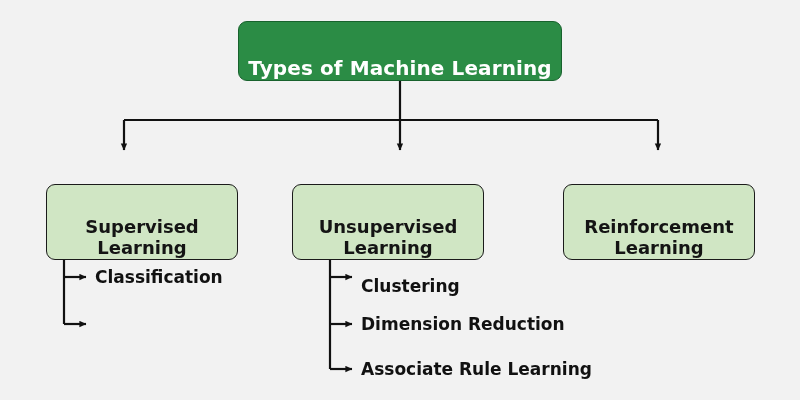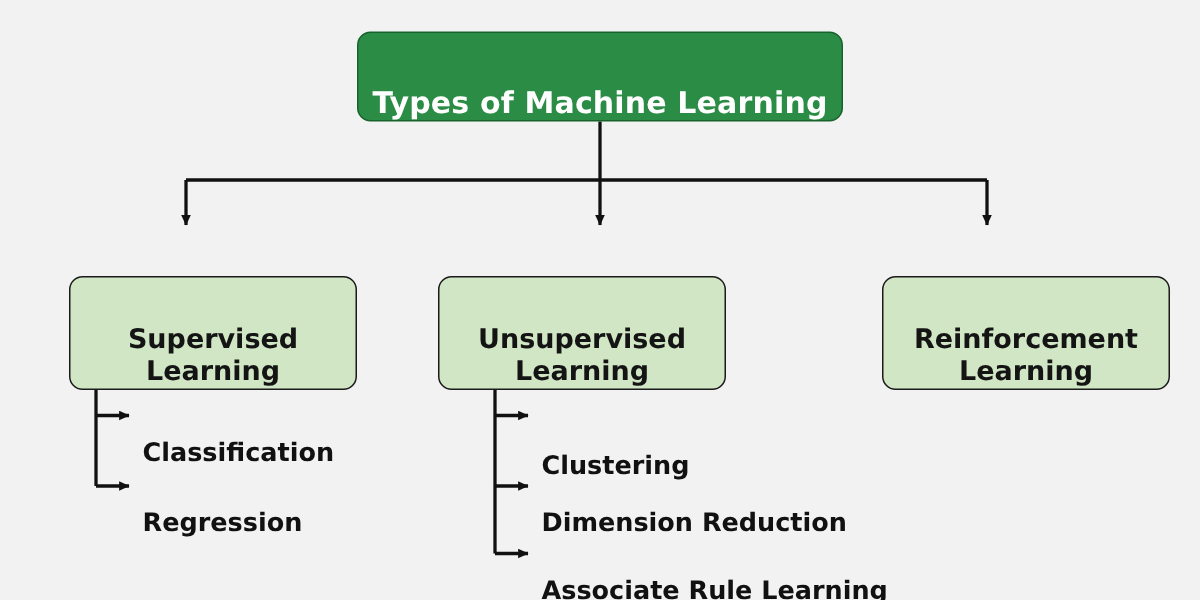--- a/index.html
+++ b/index.html
@@ -54,35 +54,34 @@
     height: 76px;
     background: #d0e6c4;
     color: #141414;
     font-size: 18px;
     font-weight: bold;
     padding: 0 6px;
     margin-top: 32px;
   }
   #node-supervised { left: 46px; }
   #node-unsupervised { left: 292px; }
-  #node-reinforcement { left: 588px; }
+  #node-reinforcement { left: 563px; }
 
   .node-label {
     display: block;
     white-space: pre-line;
   }
 
   .leaf {
     position: absolute;
     font-size: 17px;
     font-weight: bold;
     color: #111111;
     white-space: nowrap;
     line-height: 1;
-    margin-top: 25px;
   }
 </style>
 </head>
 <body>
 
 <div id="diagram-root">
 
   <svg id="connector-layer" viewBox="0 0 800 400" width="800" height="400" aria-hidden="true">
     <defs>
       <marker id="arrowhead" markerWidth="8" markerHeight="8" refX="6.6" refY="3.2" orient="auto" markerUnits="userSpaceOnUse">
@@ -121,19 +120,18 @@
     <span class="node-label">Unsupervised
 Learning</span>
   </div>
 
   <div class="node node-branch" id="node-reinforcement">
     <span class="node-label">Reinforcement
 Learning</span>
   </div>
 
   <div class="leaf" style="left:95px; top:269px;">Classification</div>
-  <div class="leaf" style="left:95px; top:316px;">Regression</div>
 
   <div class="leaf" style="left:361px; top:278px;">Clustering</div>
   <div class="leaf" style="left:361px; top:361px;">Associate Rule Learning</div>
   <div class="leaf" style="left:361px; top:316px;">Dimension Reduction</div>
 
 </div>
 
 </body></html>

